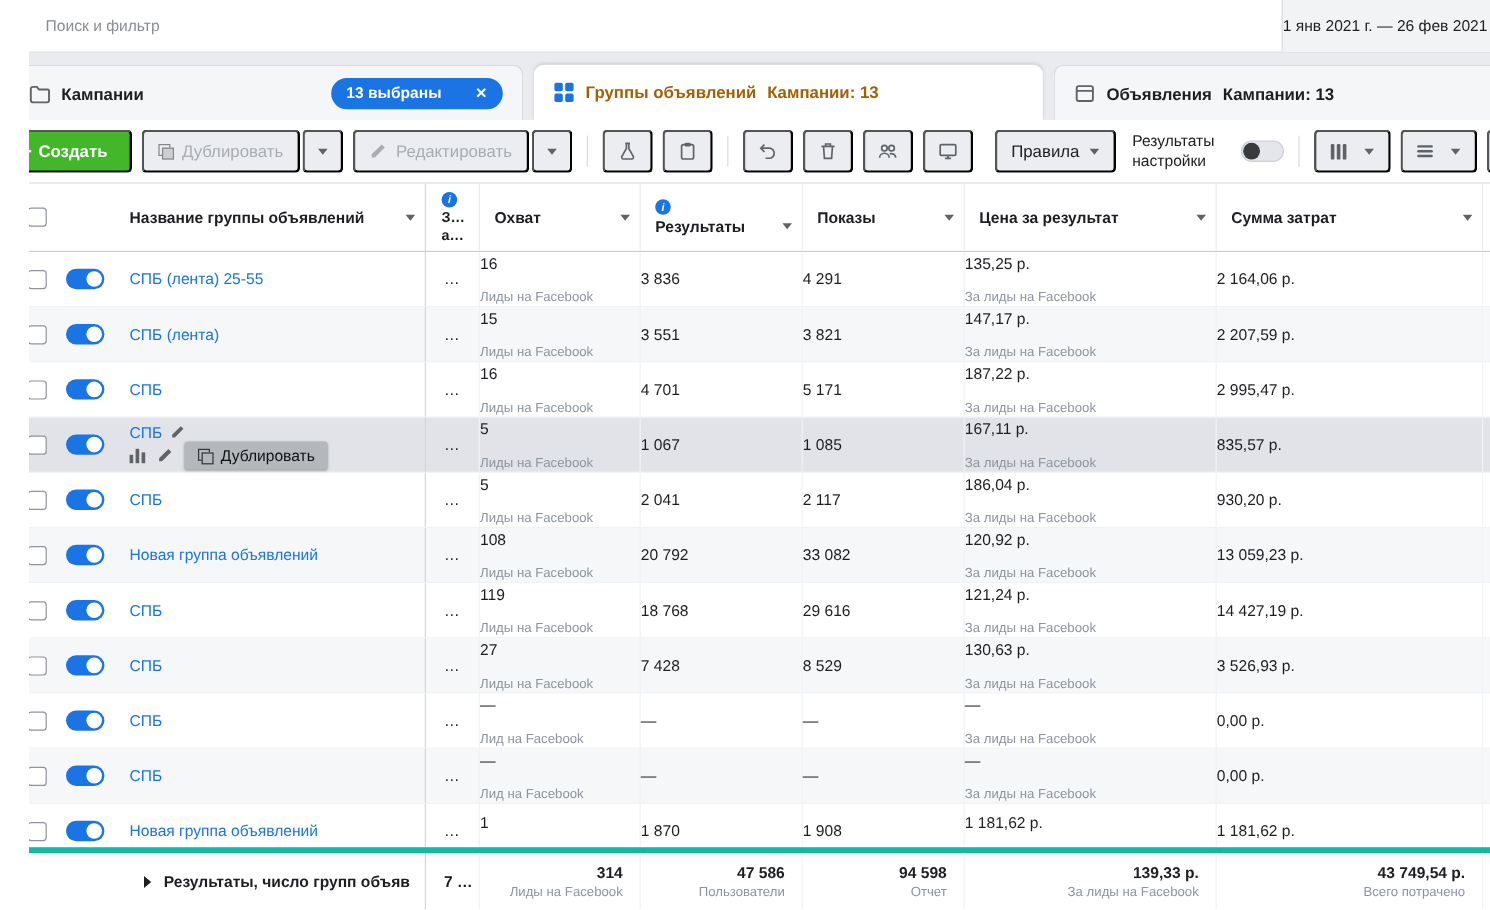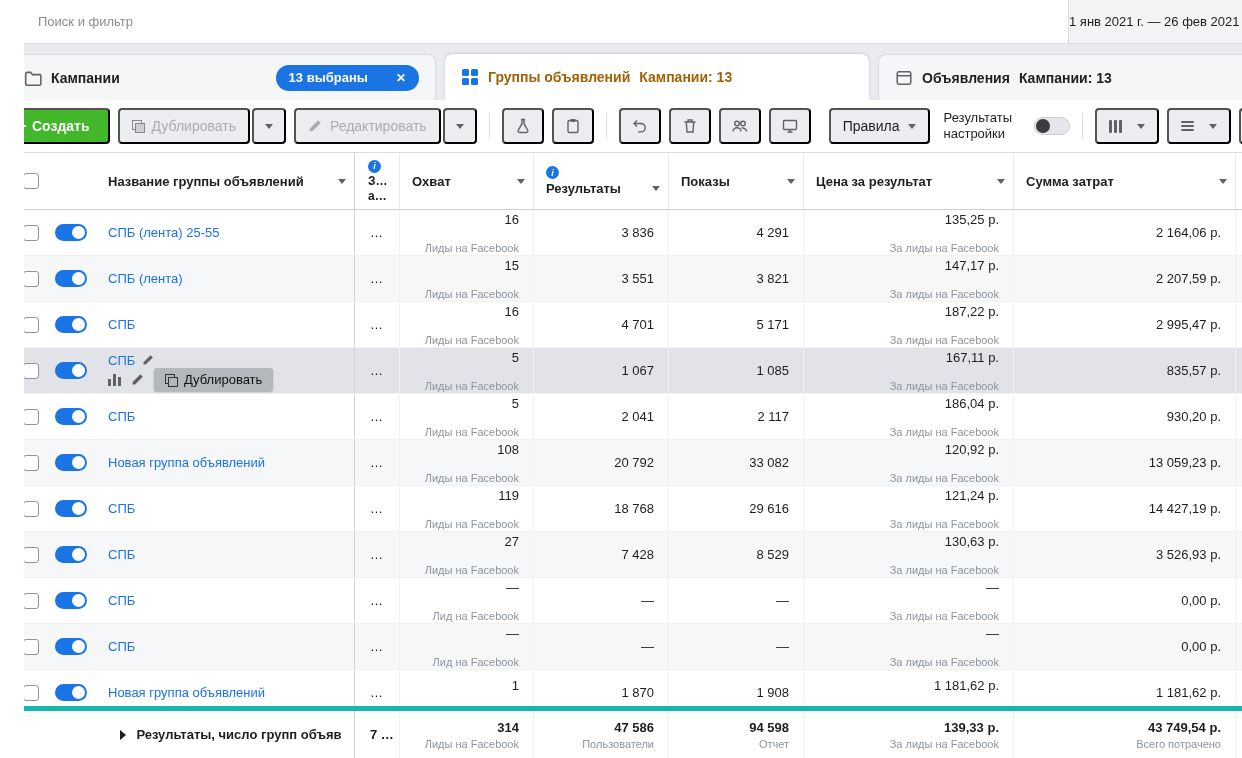--- a/index.html
+++ b/index.html
@@ -82,21 +82,21 @@
   .name-link { color:#1b74e4; font-size:13px; white-space:nowrap; overflow:hidden; }
   .hoverline { display:flex; align-items:center; gap:10px; margin-top:3px; height:18px; }
   .icon-chart { display:flex; align-items:flex-end; gap:2px; }
   .icon-chart i { display:block; width:3px; background:#5f6368; }
   .tooltip { display:flex; align-items:center; gap:7px; background:#b4b7bc; color:#111;
     border-radius:3px; padding:4px 11px; font-size:13px; white-space:nowrap; box-shadow:0 1px 2px rgba(0,0,0,.25); }
   .icon-copy { position:relative; width:12px; height:12px; flex:0 0 12px; }
   .icon-copy::before { content:""; position:absolute; left:0; top:0; width:8px; height:8px; border:1.5px solid #333; }
   .icon-copy::after { content:""; position:absolute; left:3px; top:3px; width:8px; height:8px; border:1.5px solid #333; background:#b4b7bc; }
   .zcell { padding-left:10px; font-size:13px; color:#1c1e21; }
-  .num { text-align:right; padding-right:14px;gap:12px; }
+  .num { padding-right:14px;gap:12px; }
   .v { font-size:13px; color:#1c1e21; white-space:nowrap; }
   .sub { font-size:11px; color:#8d949e; margin-top:3px; white-space:nowrap; }
   .endcell { padding-left:10px; font-size:13px; border-right:none; }
 
   .tfoot { flex:0 0 52px; border-top:5px solid #14b8a6; background:#fff; }
   .fc { display:flex; flex-direction:column; justify-content:center; height:100%; overflow:hidden; border-right:1px solid #f1f2f4; }
   .fc.nb { border-right:none; }
   .fname { flex-direction:row; align-items:center; gap:10px; padding-left:12px; white-space:nowrap; font-weight:bold; font-size:13px; }
   .chev { width:0; height:0; border-top:5px solid transparent; border-bottom:5px solid transparent; border-left:6px solid #1c1e21; flex:0 0 auto; }
   .fnum { text-align:right; padding-right:14px; }

